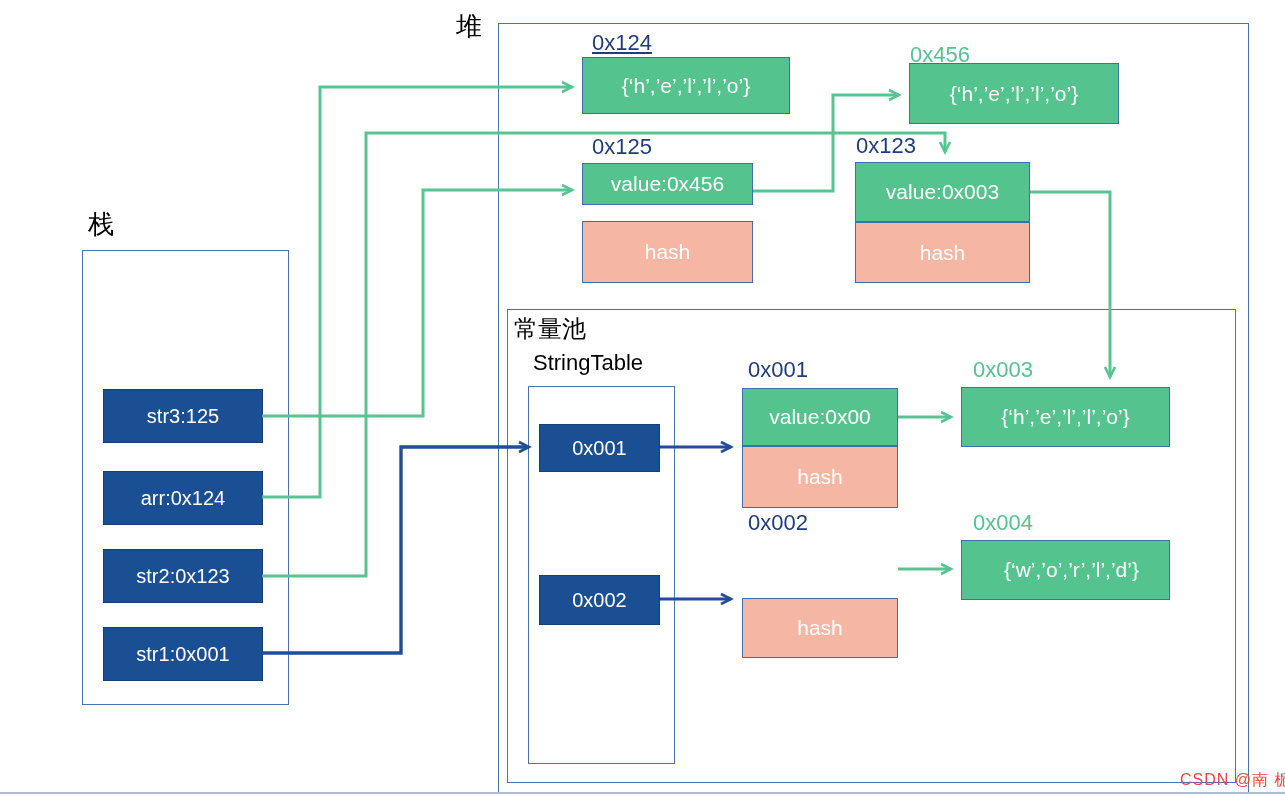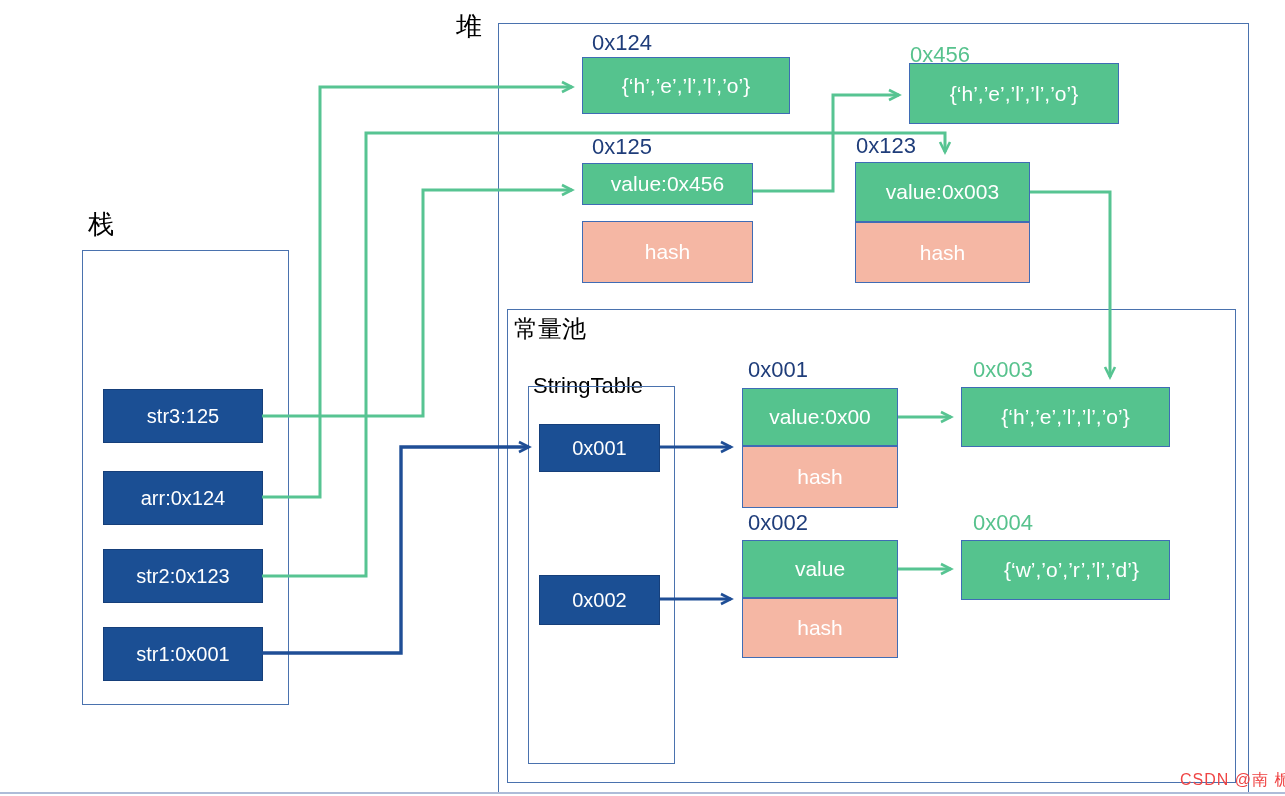--- a/index.html
+++ b/index.html
@@ -5,21 +5,21 @@
   html,body{margin:0;padding:0;background:#ffffff;}
   .canvas{
     position:relative;width:1285px;height:796px;background:#ffffff;overflow:hidden;
     font-family:"Liberation Sans","DejaVu Sans",sans-serif;
   }
   
   .frame{position:absolute;border:1.5px solid #4a72ae;background:transparent;}
   
   .sect-title{position:absolute;color:#000;font-size:26px;line-height:1.1;}
   .pool-title{position:absolute;color:#000;font-size:24px;line-height:1.1;}
-  .st-title{position:absolute;color:#000;font-size:22px;line-height:1.1;margin-top:23px;}
+  .st-title{position:absolute;color:#000;font-size:22px;line-height:1.1;}
   
   .addr{position:absolute;font-size:22px;line-height:1.0;color:#1f3d7a;white-space:nowrap;}
   .addr.green{color:#57c28d;}
   
   .cell{
     position:absolute;display:flex;align-items:center;justify-content:center;
     color:#ffffff;font-size:21px;white-space:nowrap;
     border:1.5px solid #3f6cb5;box-sizing:border-box;
   }
   .cell.green{background:#55c38e;}
@@ -43,21 +43,21 @@
   <div class="sect-title" style="left:88px;top:210px;">栈</div>
   <div class="frame" style="left:82px;top:250px;width:205px;height:453px;border-width:1px;"></div>
   <div class="stack-item" style="top:389px;">str3:125</div>
   <div class="stack-item" style="top:471px;">arr:0x124</div>
   <div class="stack-item" style="top:549px;">str2:0x123</div>
   <div class="stack-item" style="top:627px;">str1:0x001</div>
 
   <div class="sect-title" style="left:456px;top:12px;">堆</div>
   <div class="frame" style="left:498px;top:23px;width:749px;height:768px;"></div>
 
-  <div class="addr" style="left:592px;top:32px;">0x124</div>
+  <div class="addr" style="left:592px;top:32px;text-decoration:underline;">0x124</div>
   <div class="cell green" style="left:582px;top:57px;width:208px;height:57px;">{‘h’,’e’,’l’,’l’,’o’}</div>
 
   <div class="addr green" style="left:910px;top:36px;margin-top:8px;">0x456</div>
   <div class="cell green" style="left:909px;top:63px;width:210px;height:61px;">{‘h’,’e’,’l’,’l’,’o’}</div>
 
   <div class="addr" style="left:592px;top:136px;">0x125</div>
   <div class="cell green" style="left:582px;top:163px;width:171px;height:42px;">value:0x456</div>
   <div class="cell pink" style="left:582px;top:221px;width:171px;height:62px;">hash</div>
 
   <div class="addr" style="left:856px;top:135px;">0x123</div>
@@ -72,21 +72,20 @@
   <div class="cell navy" style="left:539px;top:575px;width:121px;height:50px;">0x002</div>
 
   <div class="addr" style="left:748px;top:359px;">0x001</div>
   <div class="cell green" style="left:742px;top:388px;width:156px;height:58px;">value:0x00</div>
   <div class="cell pink" style="left:742px;top:446px;width:156px;height:62px;">hash</div>
 
   <div class="addr green" style="left:973px;top:359px;">0x003</div>
   <div class="cell green" style="left:961px;top:387px;width:209px;height:60px;">{‘h’,’e’,’l’,’l’,’o’}</div>
 
   <div class="addr" style="left:748px;top:512px;">0x002</div>
-  <div class="cell green" style="left:742px;top:540px;width:156px;height:58px;">value</div>
   <div class="cell pink" style="left:742px;top:598px;width:156px;height:60px;">hash</div>
 
   <div class="addr green" style="left:973px;top:512px;">0x004</div>
   <div class="cell green" style="left:961px;top:540px;width:209px;height:60px;padding-left:12px;">{‘w’,’o’,’r’,’l’,’d’}</div>
 
   <svg class="wires" width="1285" height="796" viewBox="0 0 1285 796">
     <defs>
       <marker id="ag" markerUnits="userSpaceOnUse" markerWidth="18" markerHeight="16" refX="12" refY="7" orient="auto">
         <path d="M2,2 L12,7 L2,12" fill="none" stroke="#57c492" stroke-width="2.6"></path>
       </marker>

